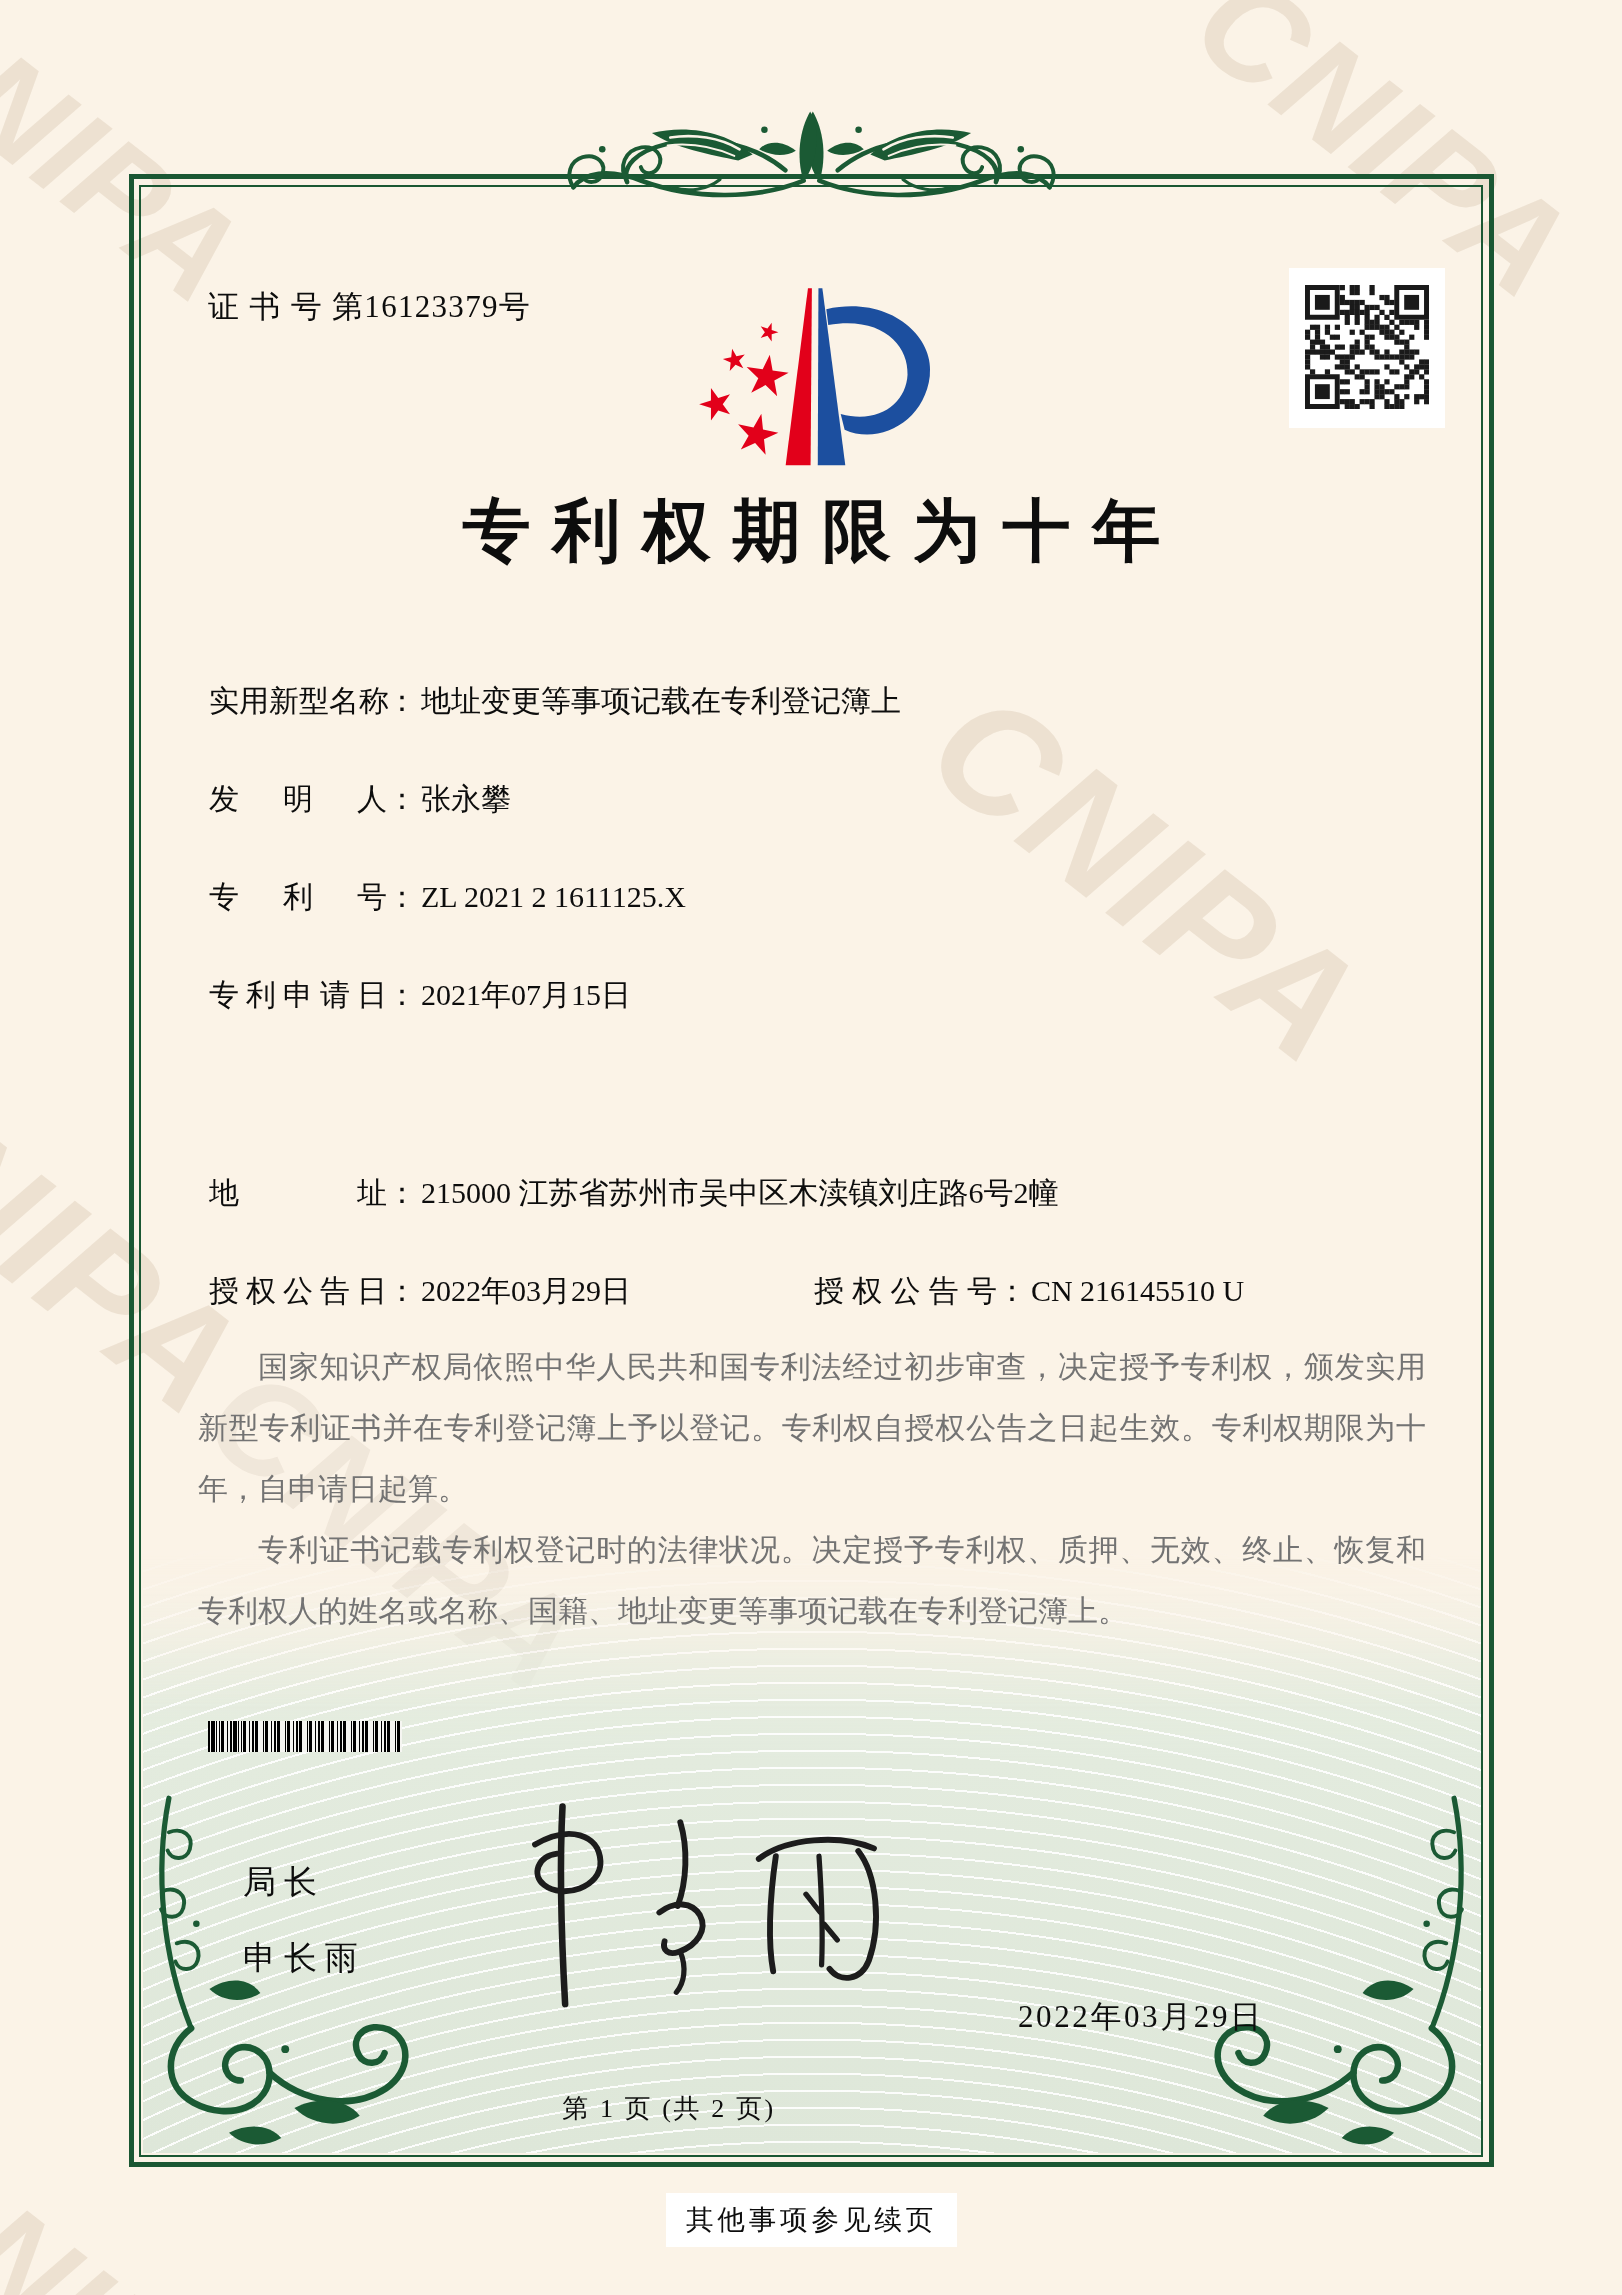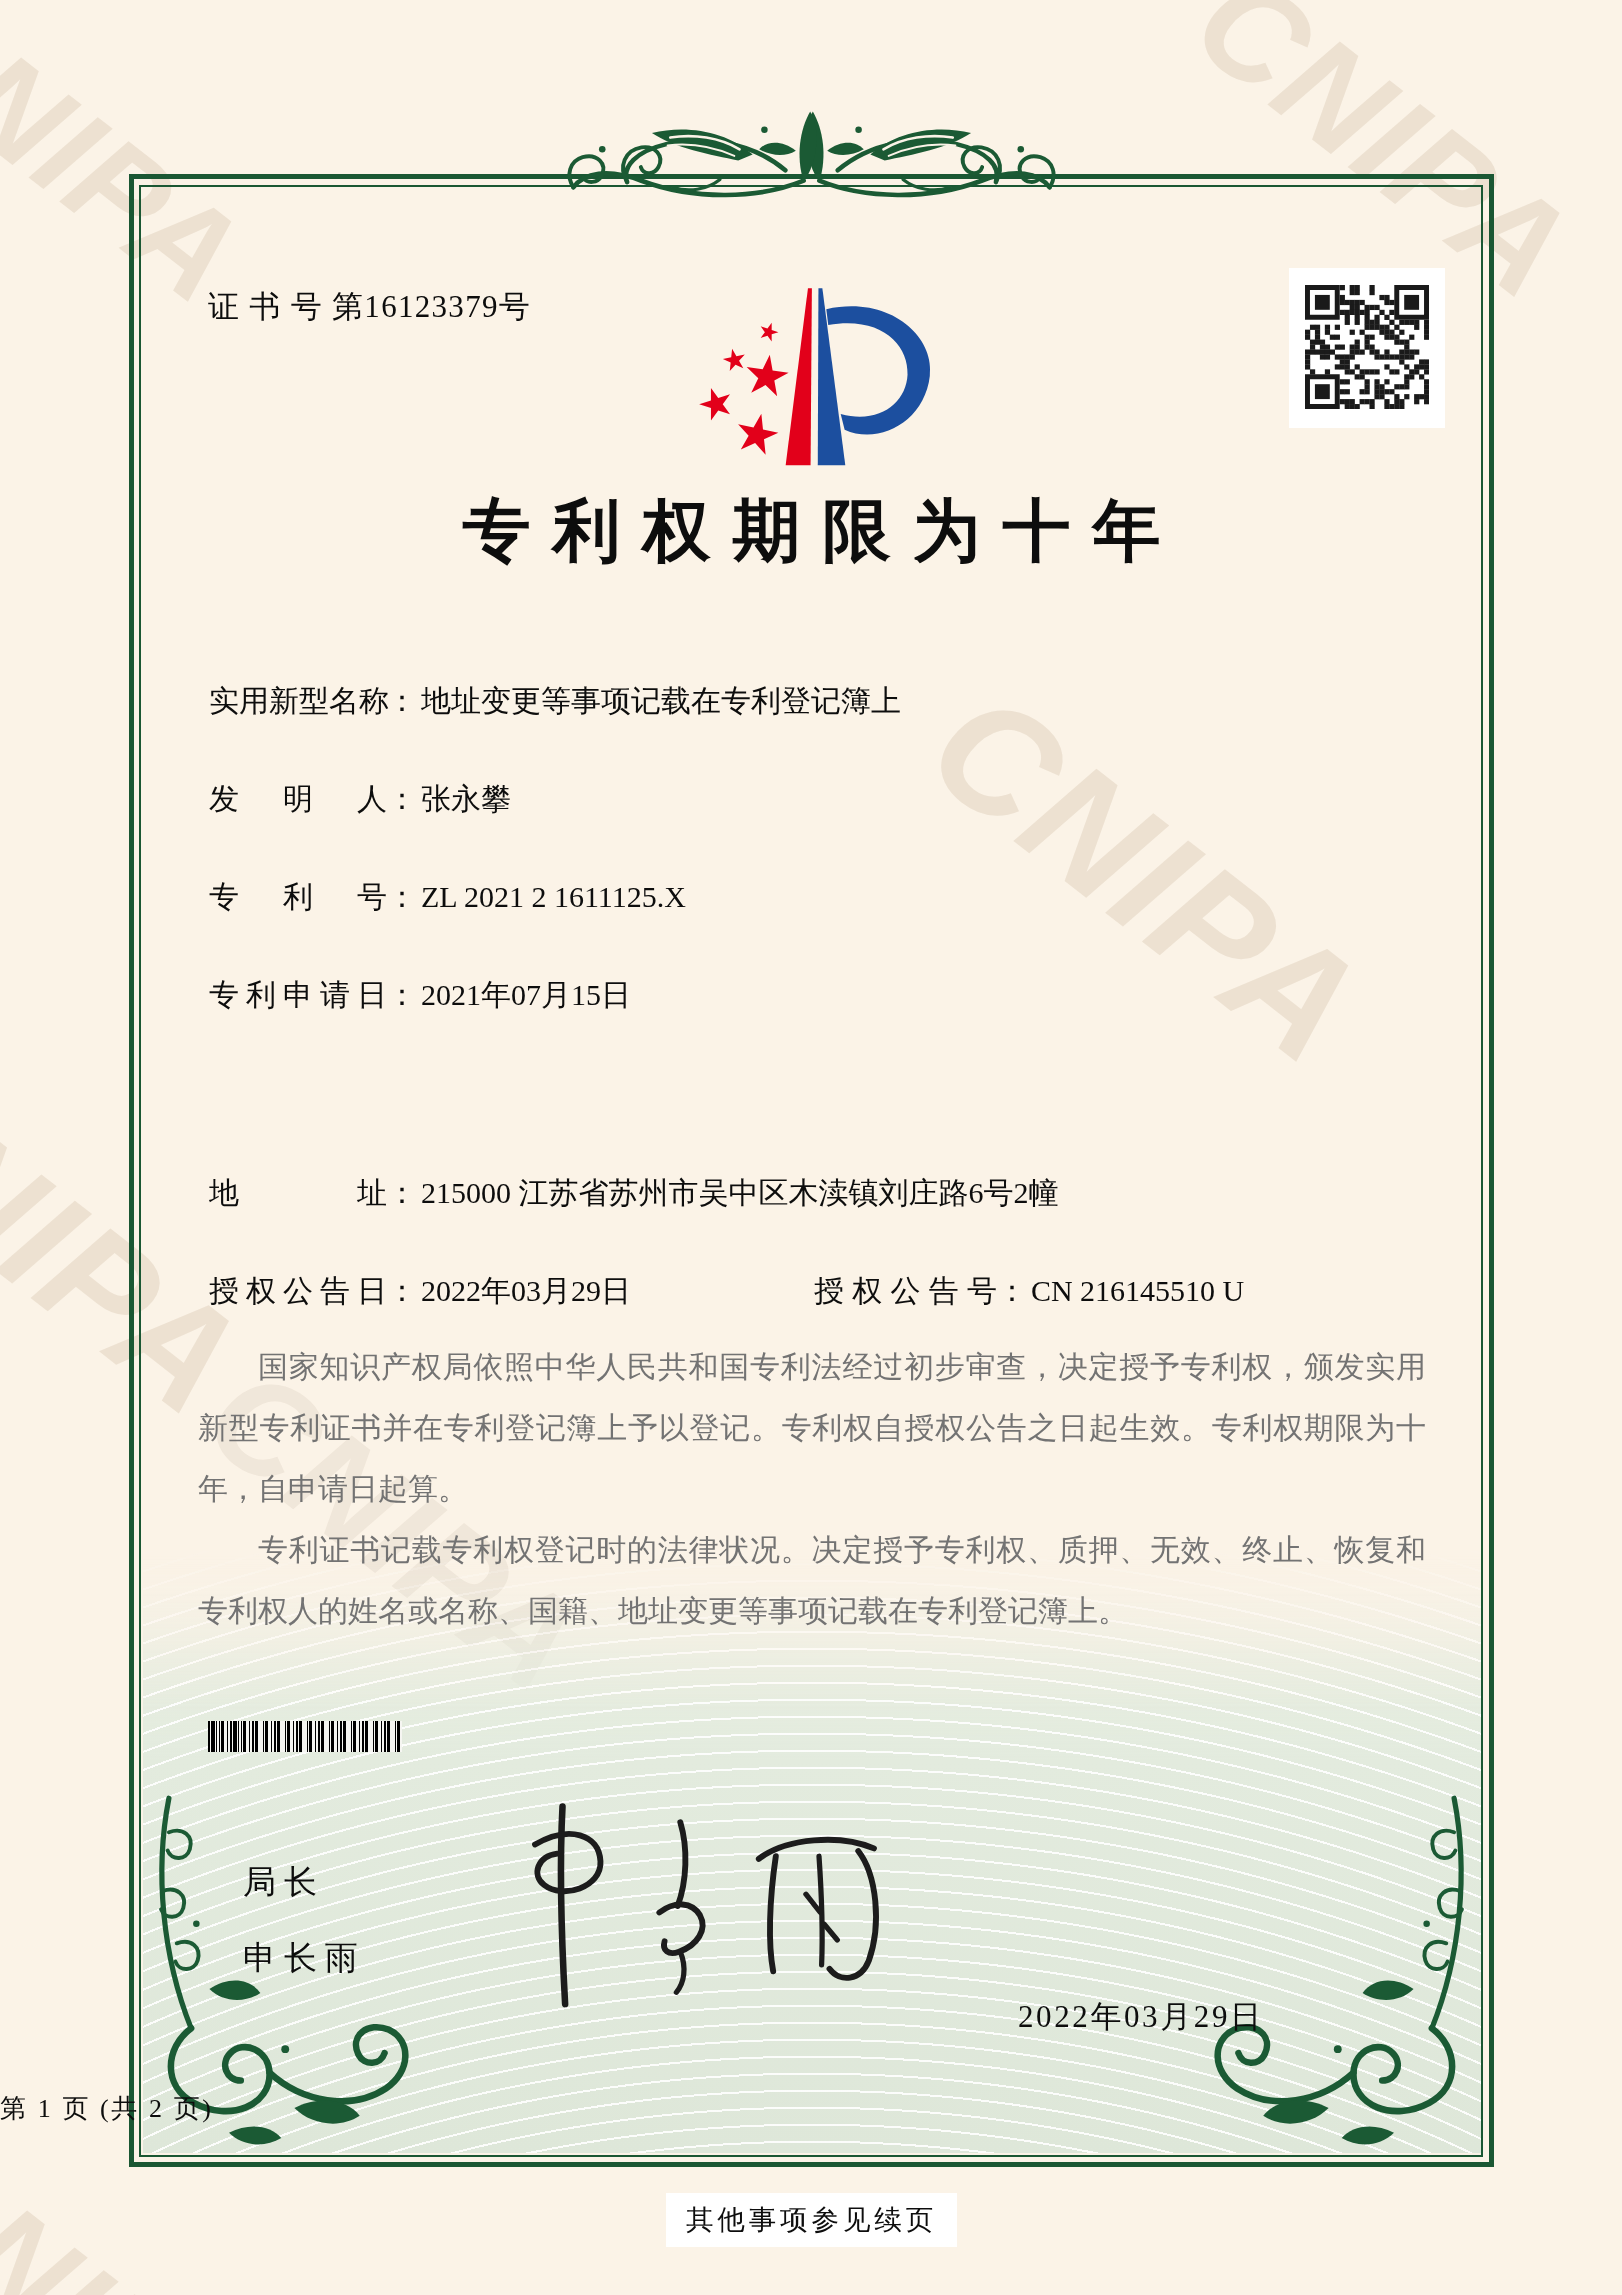--- a/index.html
+++ b/index.html
@@ -51,21 +51,21 @@
   .barcode{position:absolute;z-index:5;left:208px;top:1721px;width:194px;height:31px;
     background:repeating-linear-gradient(90deg,
       #000 0 2px,#f6f6f2 2px 3.3px,#000 3.3px 6.5px,#f6f6f2 6.5px 7.9px,#000 7.9px 8.5px,
       #f6f6f2 8.5px 11px,#000 11px 12.4px,#f6f6f2 12.4px 13px,#000 13px 16.4px,#f6f6f2 16.4px 19px,
       #000 19px 19.6px,#f6f6f2 19.6px 22px);}
 
   .signer-role{left:243px;top:1860px;font-size:33px;letter-spacing:7.9px;}
   .signer-name{left:243px;top:1936px;font-size:33px;letter-spacing:7.9px;}
   #signature{position:absolute;z-index:5;left:484px;top:1796px;width:458px;height:216px;}
   .sign-date{left:1018px;top:1996px;font-size:31px;letter-spacing:2.6px;}
-  .page-info{left:0;top:2091px;width:1338px;font-size:26px;letter-spacing:2.6px;}
+  .page-info{left:0;top:2091px;width:1338px;text-align:center;font-size:26px;letter-spacing:2.6px;}
   .footer-note{left:0;top:2193px;width:1623px;text-align:center;z-index:5;position:absolute;}
   .footer-note span{display:inline-block;background:#ffffff;padding:9.2px 19.6px;font-size:27.5px;
     letter-spacing:3.9px;color:#0d0d0d;}
 
   
   #logo{position:absolute;z-index:5;left:690px;top:283px;width:249px;height:190px;}
   .qr-box{position:absolute;z-index:5;left:1289px;top:268px;width:156px;height:160px;background:#fff;}
   .qr-box svg{position:absolute;left:15.7px;top:17px;width:124px;height:124px;fill:#1a1a1a;}
 </style>
 </head>

